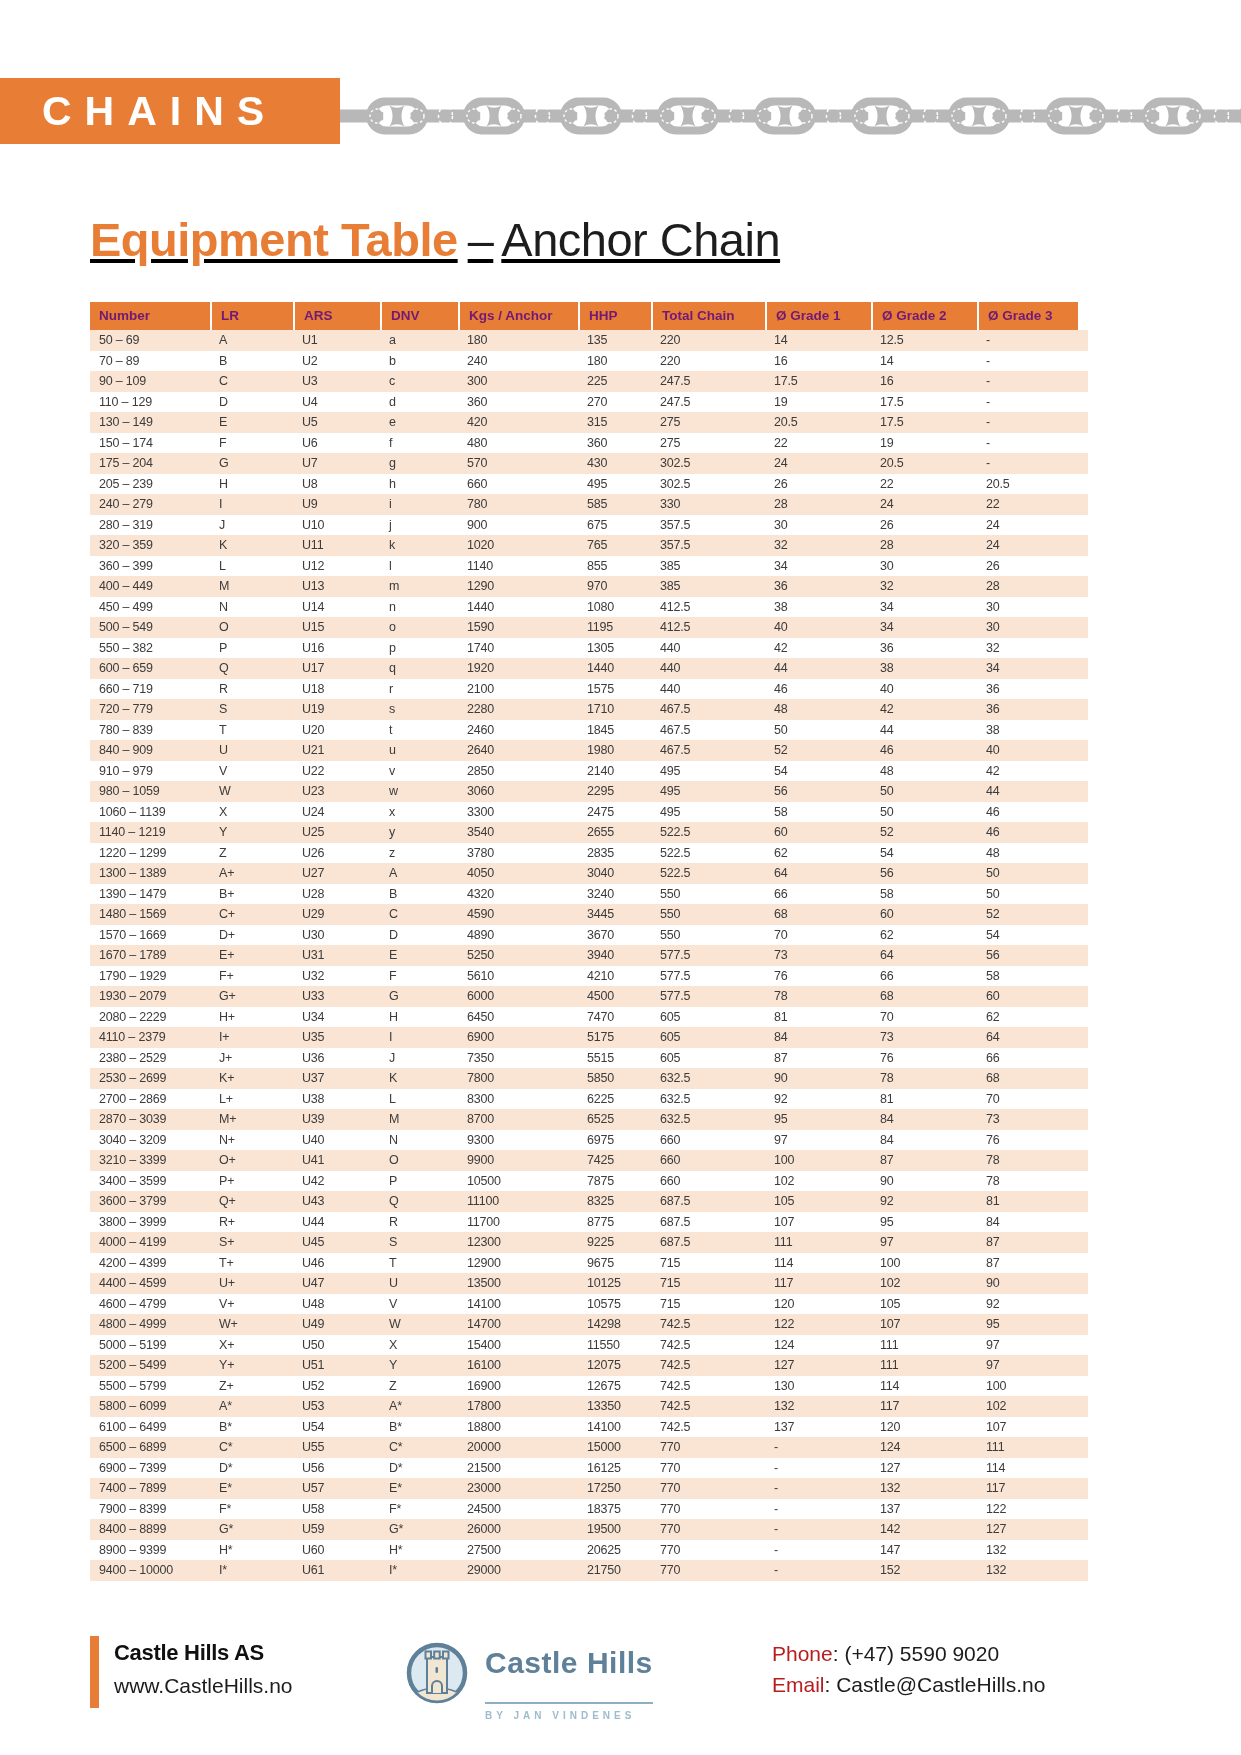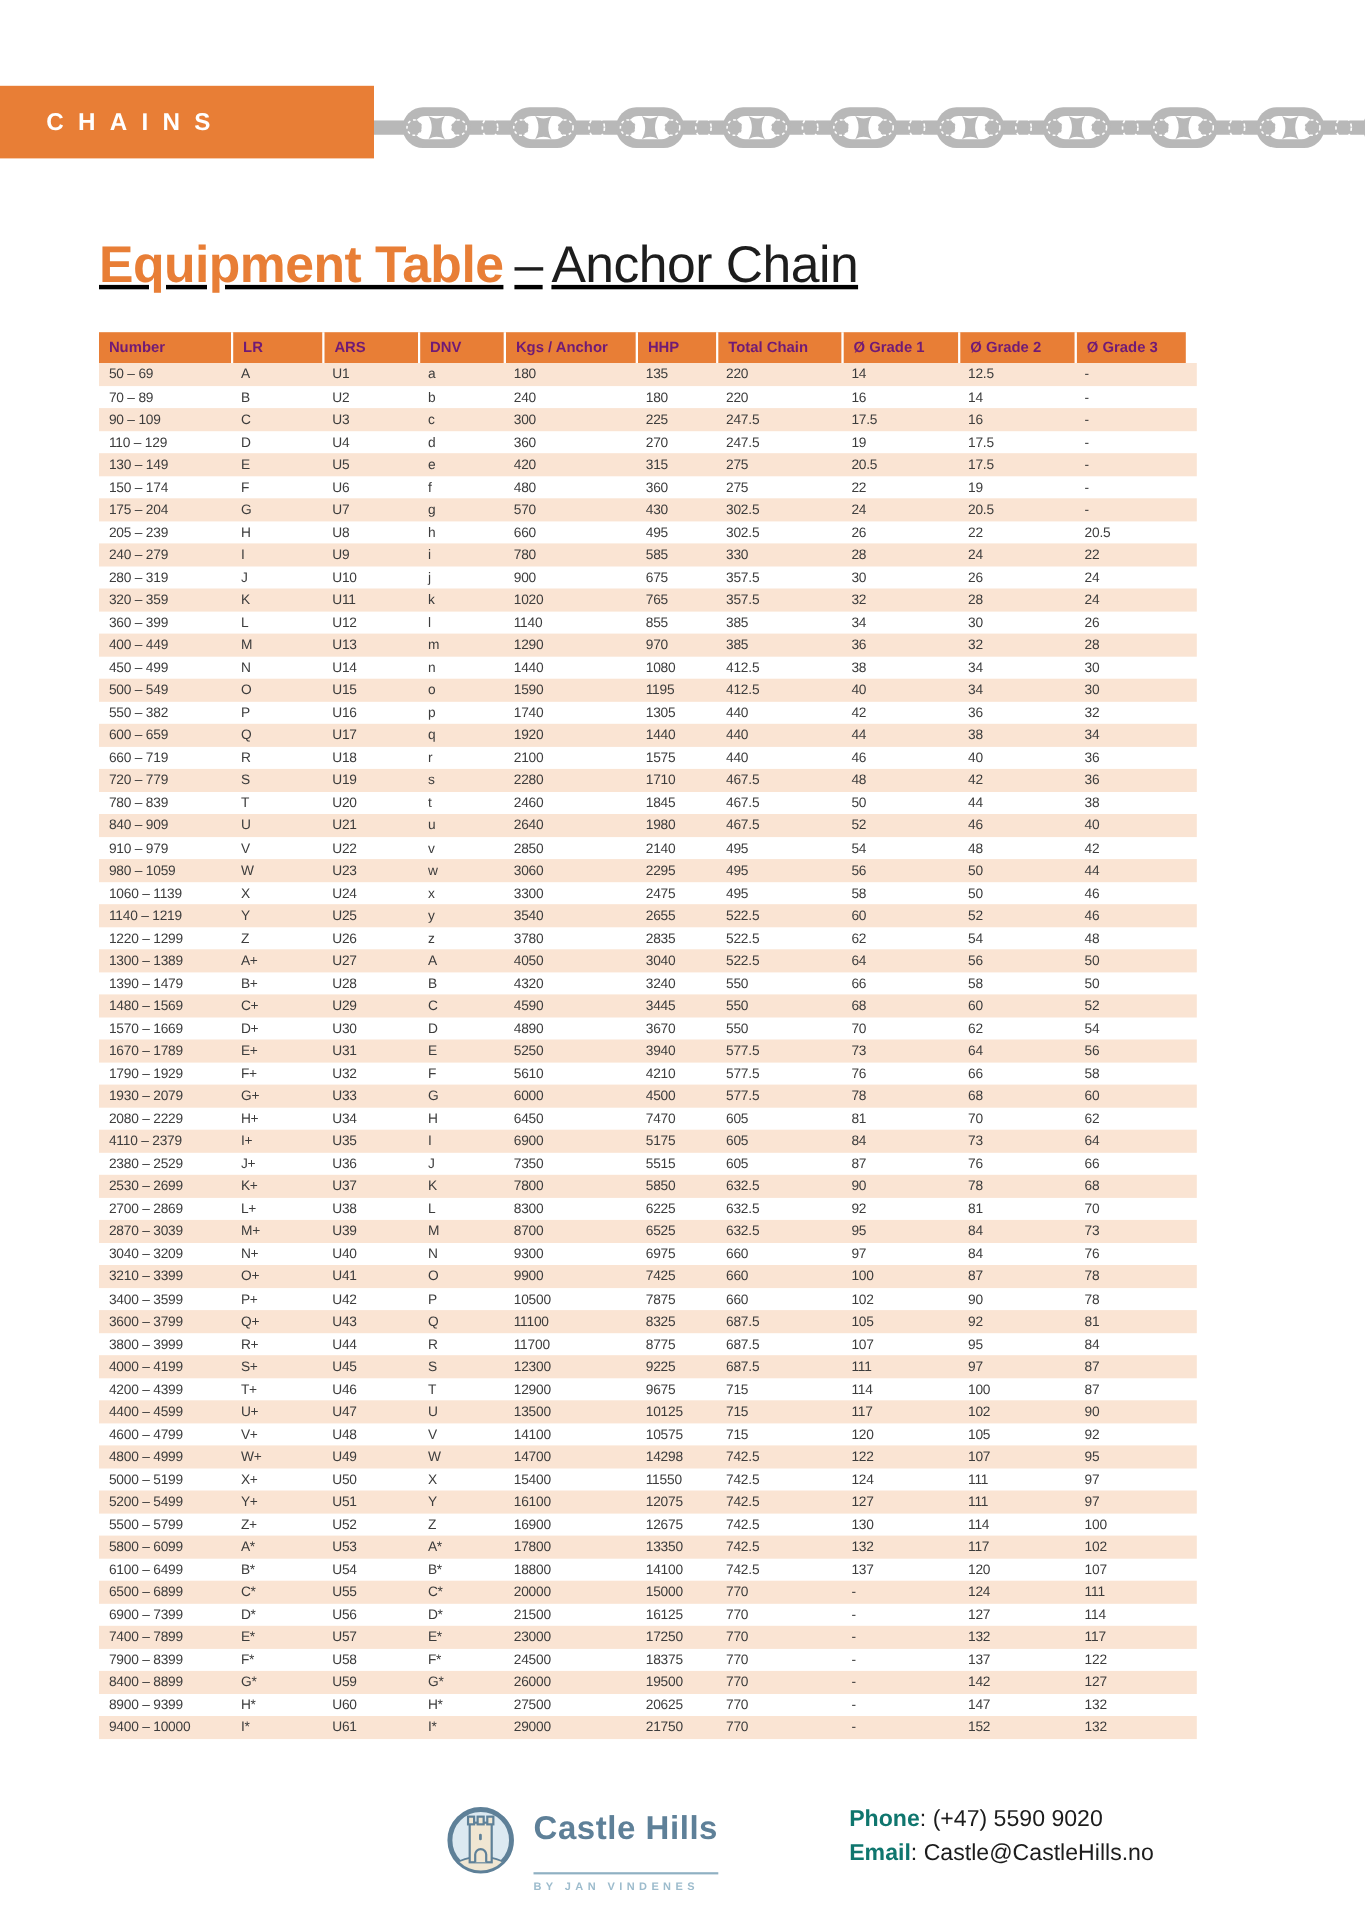--- a/index.html
+++ b/index.html
@@ -8,21 +8,21 @@
   .page {
     position:relative; width:1241px; height:1755px;
     background:#ffffff; overflow:hidden; margin:0 auto;
   }
 
   
   .chains-box {
     position:absolute; left:0; top:78px; width:340px; height:66px;
     background:var(--orange); color:#ffffff;
     display:flex; align-items:center; padding-left:42px;
-    font-size:22px; font-weight:bold; letter-spacing:13px;
+    font-size:41px; font-weight:bold; letter-spacing:13px;
   }
   .chain-graphic { position:absolute; left:340px; top:83px; }
 
   
   .title {
     position:absolute; left:90px; top:212px;
     font-size:47px; white-space:nowrap; letter-spacing:-0.5px;text-decoration:underline;
   }
   .title .t-orange { color:var(--orange); font-weight:bold; }
   .title .t-sep   { color:#1d1d1d; font-weight:normal; margin:0 8px 0 10px; }
@@ -60,21 +60,21 @@
   .f-logo-text { margin-left:15px; margin-top:6px; }
   .f-logo-name {
     font-size:30px; font-weight:bold; color:var(--logoblue);
     padding-bottom:22px; border-bottom:2px solid #8fb0c2; letter-spacing:0.5px;
   }
   .f-logo-tag {
     font-size:10px; font-weight:bold; letter-spacing:4px;
     color:#9dbccd; text-align:left; margin-top:6px;
   }
   .f-right { position:absolute; left:772px; top:6px; font-size:21px; color:#1c1c1c; line-height:31px; }
-  .f-right .lbl { font-weight:bold; color:#0f766e; }
+  .f-right .lbl { font-weight:normal; color:#b91c1c; }
 </style>
 </head>
 <body>
 
 <div class="page">
 
   <div class="chains-box">
     <span>CHAINS</span>
   </div>
 
@@ -860,20 +860,27 @@
           <div class="td">21750</div>
           <div class="td">770</div>
           <div class="td">-</div>
           <div class="td">152</div>
           <div class="td">132</div>
         </div>
       </div>
   </div>
 
   <div class="footer">
+    <div class="f-left">
+      <div class="f-bar"></div>
+      <div>
+        <div class="f-company">Castle Hills AS</div>
+        <div class="f-site">www.CastleHills.no</div>
+      </div>
+    </div>
 
     <div class="f-logo">
       <svg width="66" height="66" viewBox="0 0 66 66">
         <defs>
             <clipPath id="logoclip">
               <circle cx="33" cy="33" r="27.5"></circle>
             </clipPath>
           </defs>
         <circle cx="33" cy="33" r="28" fill="#DCE9F1" stroke="#5E8098" stroke-width="4.5"></circle>
         <g clip-path="url(#logoclip)">

